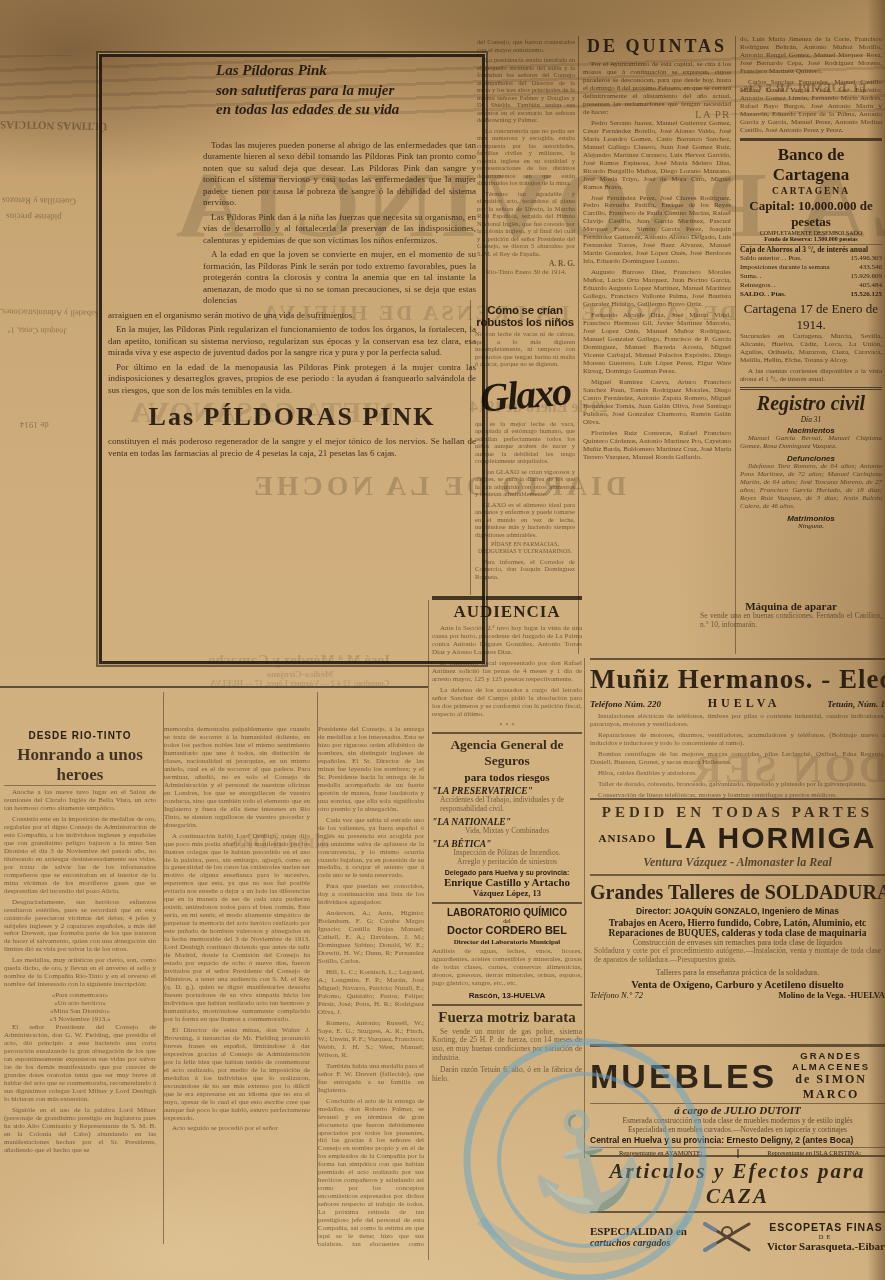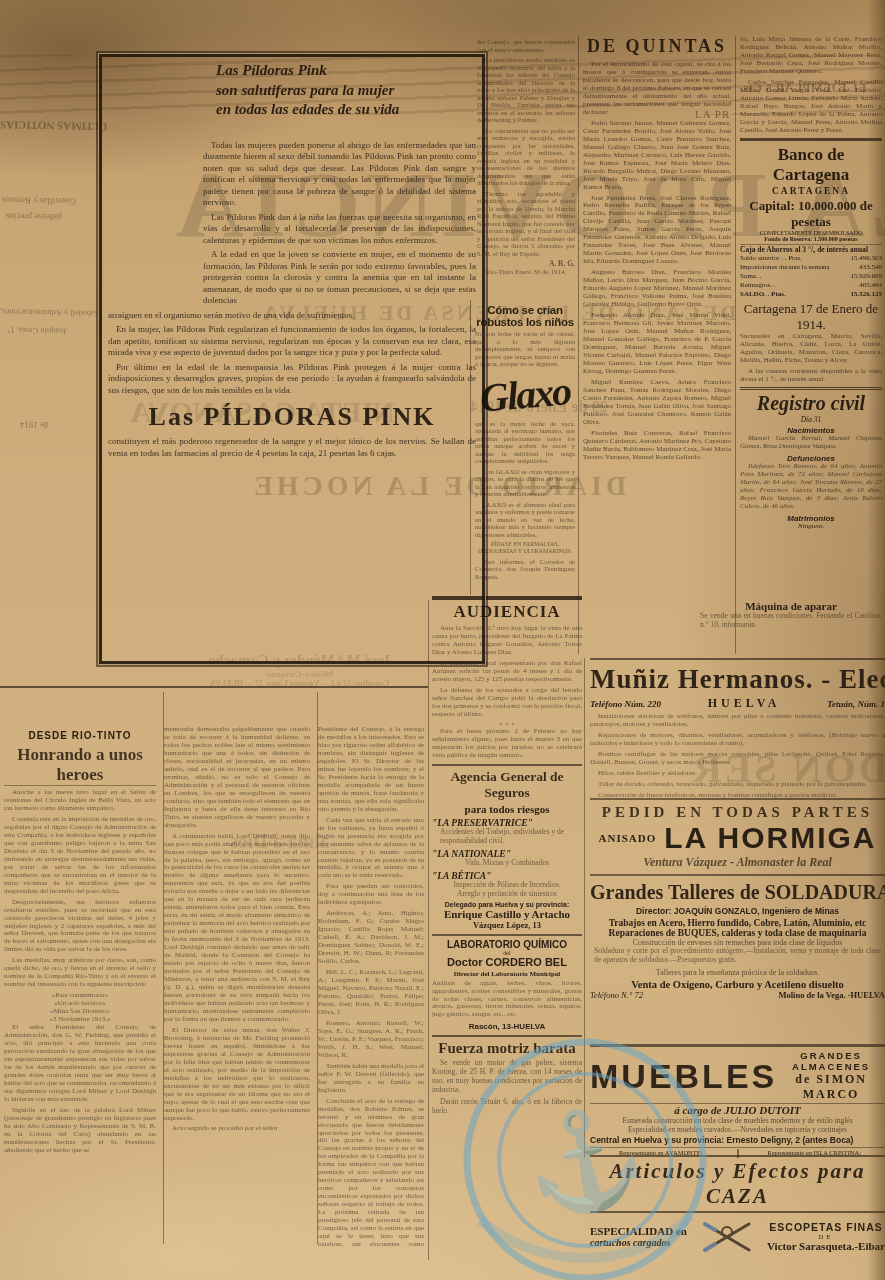--- a/index.html
+++ b/index.html
@@ -351,21 +351,20 @@
     </div>
   </div>
 
   <div class="abs ovh" style="left:432px;top:602px;width:150px;height:676px;">
     <div class="sec-title" style="font-size:17px;letter-spacing:1px;">AUDIENCIA</div>
     <div class="just t7 faded" style="margin-top:3px;">
       <p>Ante la Sección 2.ª tuvo hoy lugar la vista de una causa por hurto, procedente del Juzgado de La Palma contra Antonio Lagares González, Antonio Torres Díaz y Alonso Lagares Díaz.</p>
       <p>El Ministerio fiscal representado por don Rafael Antúnez solicitó las penas de 4 meses y 1 día de arresto mayor, 125 y 125 pesetas respectivamente.</p>
       <p>La defensa de los acusados a cargo del letrado señor Sanchez del Campo pidió la absolución para los dos primeros y se conformó con la petición fiscal, respecto al último.</p>
       <div class="ctr" style="font-size:6px;">＊＊＊</div>
-      <p>Para el lunes próximo 2 de Febrero no hay señalamiento alguno, pues hasta el martes 3 en que empezarán los juicios por jurados, no se celebrará vista pública de ningún sumario.</p>
     </div>
     <div style="border-top:2px solid rgba(30,21,12,.6);margin-top:4px;padding-top:3px;">
       <div class="ctr b" style="font-size:13.5px;color:rgba(28,20,11,.85);">Agencia General de Seguros</div>
       <div class="ctr b" style="font-size:11px;margin:2px 0;">para todos riesgos</div>
       <div class="b i" style="font-size:9.5px;margin-top:3px;">"LA PRESERVATRICE"</div>
       <div class="t75 faded" style="padding-left:8px;">Accidentes del Trabajo, individuales y de responsabilidad civil.</div>
       <div class="b i" style="font-size:9.5px;margin-top:3px;">"LA NATIONALE"</div>
       <div class="t75 faded ctr">Vida, Mixtas y Combinados</div>
       <div class="b i" style="font-size:9.5px;margin-top:3px;">"LA BÉTICA"</div>
       <div class="t75 faded ctr">Inspección de Pólizas de Incendios.</div>

